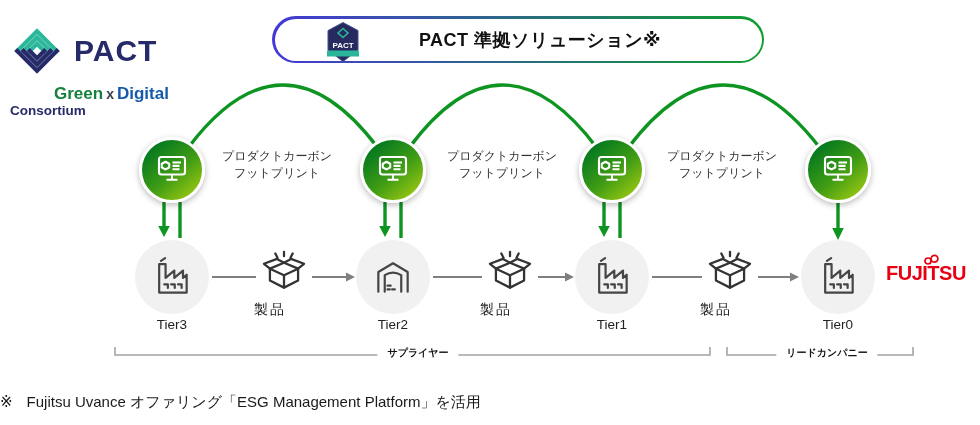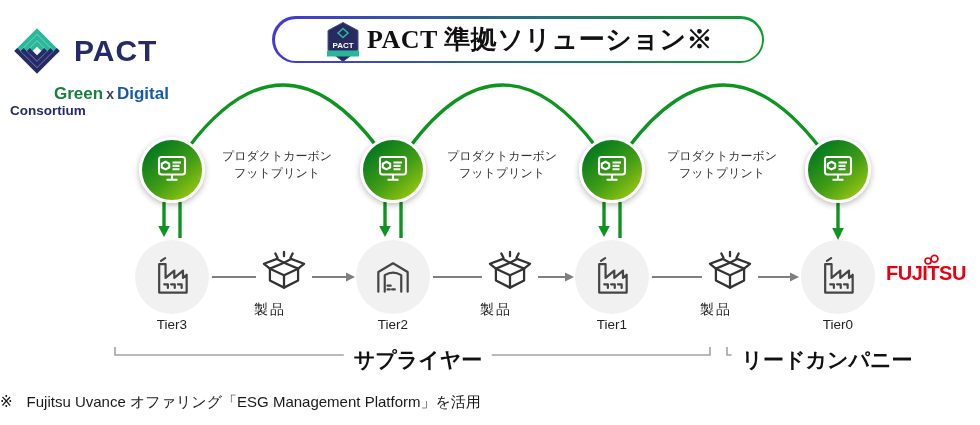--- a/index.html
+++ b/index.html
@@ -19,40 +19,40 @@
   .gxd .x{color:#394049;font-weight:600;font-size:14px;padding:0 3px;}
   .gxd .d{color:#155aa8;font-weight:800;font-size:17px;margin-top:8px;}
   .consortium{position:absolute;left:0;top:79px;width:150px;text-align:left;
     font-weight:700;font-size:13.5px;color:#262a68;}
 
   
   .pill{left:272px;top:16px;width:492px;height:47px;border-radius:26px;
     background:linear-gradient(90deg,#4538d6,#0f9e2e);padding:0;box-sizing:border-box;}
   .pill-inner{position:absolute;left:2.5px;top:2.5px;right:2.5px;bottom:2.5px;
     background:#fff;border-radius:23px;display:flex;align-items:center;justify-content:center;}
-  .pill-title{font-size:26px;font-weight:700;color:#111;letter-spacing:.5px;
-    position:relative;left:22px;white-space:nowrap;font-family:Liberation Serif, serif;}
+  .pill-title{font-size:18px;font-weight:700;color:#111;letter-spacing:.5px;
+    position:relative;left:22px;white-space:nowrap;}
   .pill-badge{position:absolute;left:50px;top:2px;}
 
   
   .gnode{width:66px;height:66px;border-radius:50%;box-sizing:border-box;border:3px solid #fff;
     background:linear-gradient(140deg,#067a1f 15%,#3f9c14 55%,#9dc912 92%);
     box-shadow:0 2px 6px rgba(0,0,0,.28);display:flex;align-items:center;justify-content:center;}
 
   .pcf-label{width:150px;text-align:center;font-weight:400;font-size:12px;line-height:16.5px;
     color:#333;white-space:nowrap;}
 
   
   .tnode{width:74px;height:74px;border-radius:50%;background:#f1f1f2;
     display:flex;align-items:center;justify-content:center;}
   .tier-label{width:80px;text-align:center;font-size:13.5px;color:#222;}
   .product-label{width:60px;text-align:left;font-size:14px;color:#222;letter-spacing:2px;}
 
   .bracket-label{top:346px;transform:translateX(-50%);background:#fff;padding:0 10px;
-    font-weight:700;font-size:21px;color:#111;white-space:nowrap;}
+    font-weight:700;font-size:10px;color:#111;white-space:nowrap;}
 
   .fujitsu{left:886px;top:262px;width:100px;}
   .fujitsu-text{font-size:20px;font-weight:700;color:#e60012;letter-spacing:-0.5px;
     font-family:"Liberation Sans",sans-serif;}
   .infinity{position:absolute;left:36px;top:-8px;}
 
   .footnote{left:0;top:393px;width:980px;text-align:left;font-size:15px;color:#1a1a1a;}
   .footnote .marker{margin-right:14px;}
 </style>
 </head>

